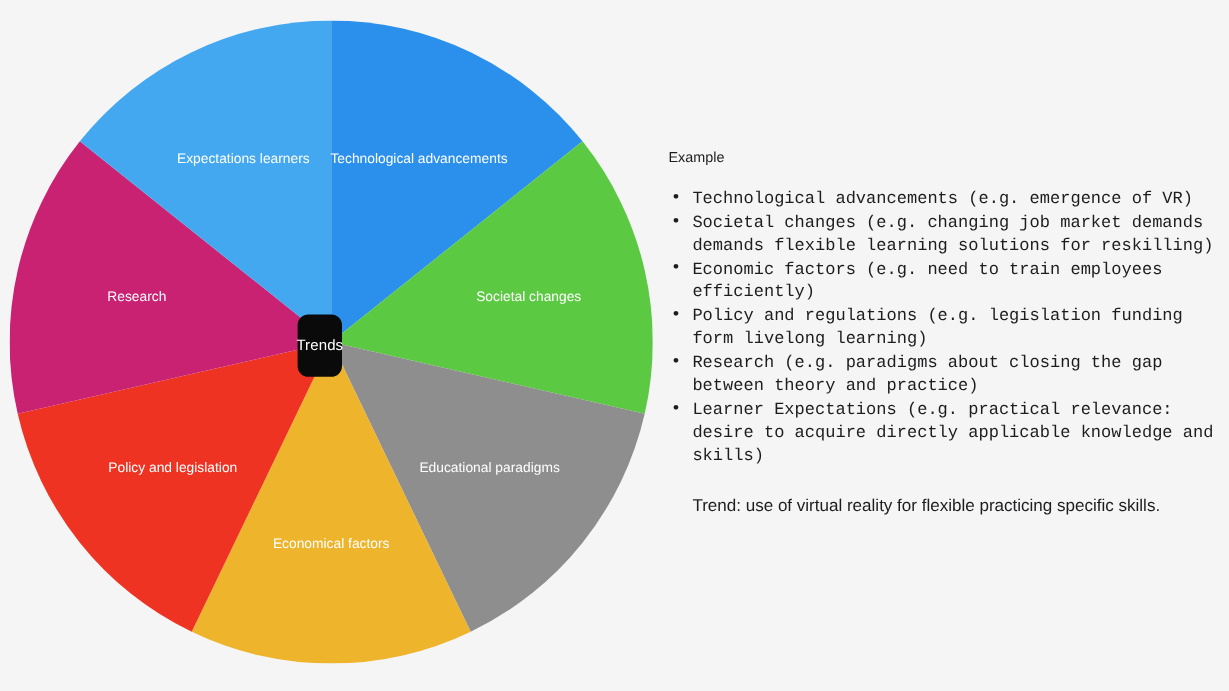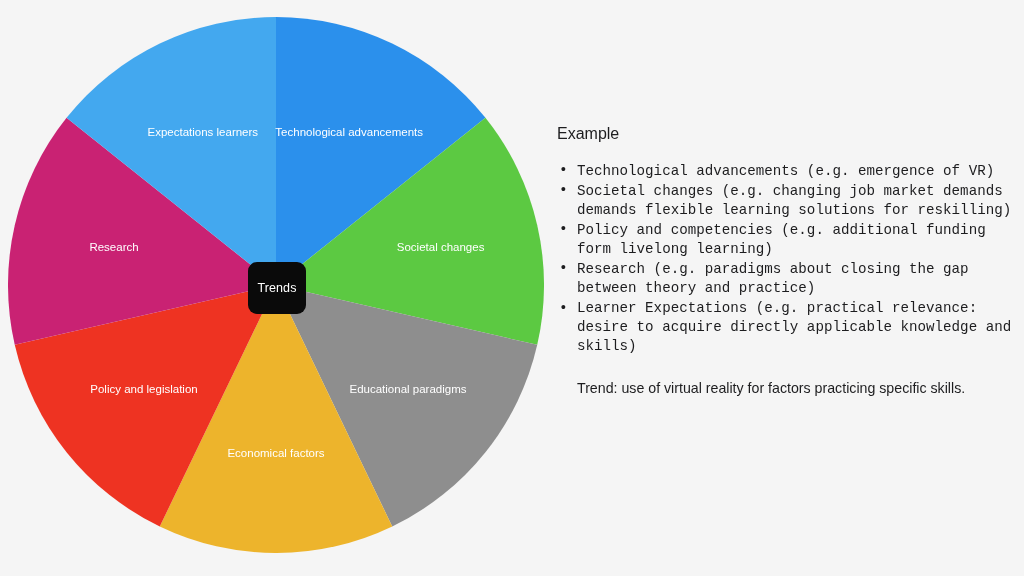--- a/index.html
+++ b/index.html
@@ -43,21 +43,21 @@
     text-anchor: middle;
     dominant-baseline: middle;
     paint-order: stroke;
   }
 
   
   #center-hub {
     position: absolute;
     left: 248px;
     top: 262px;
-    width: 58px;
+    width: 37px;
     height: 52px;
     background: #0a0a0a;
     border-radius: 9px;
     display: flex;
     align-items: center;
     justify-content: center;
   }
   #center-hub .hub-label {
     color: #ffffff;
     font-size: 12.5px;
@@ -67,21 +67,21 @@
   }
 
   
   #example-panel {
     position: absolute;
     left: 557px;
     top: 124px;
     width: 458px;
   }
   #example-title {
-    font-size: 16px;
+    font-size: 12px;
     color: #1d1d1f;
     line-height: 1.3;
     margin: 0 0 17px 0;
     font-family: "Liberation Sans", sans-serif;
   }
   #example-list {
     list-style: none;
     margin: 0;
     padding: 0;
   }
@@ -140,20 +140,21 @@
 
   <div id="center-hub">
     <span class="hub-label">Trends</span>
   </div>
 
   <div id="example-panel">
     <div id="example-title">Example</div>
     <ul id="example-list">
         <li>Technological advancements (e.g. emergence of VR)</li>
         <li>Societal changes (e.g. changing job market demands demands flexible learning solutions for reskilling)</li>
-        <li>Policy and competencies (e.g. additional funding form livelong learning)</li>
+        <li>Economic factors (e.g. need to train employees efficiently)</li>
+        <li>Policy and regulations (e.g. legislation funding form livelong learning)</li>
         <li>Research (e.g. paradigms about closing the gap between theory and practice)</li>
         <li>Learner Expectations (e.g. practical relevance: desire to acquire directly applicable knowledge and skills)</li>
       </ul>
-    <div id="trend-note">Trend: use of virtual reality for factors practicing specific skills.</div>
+    <div id="trend-note">Trend: use of virtual reality for flexible practicing specific skills.</div>
   </div>
 
 </div>
 
 </body></html>

